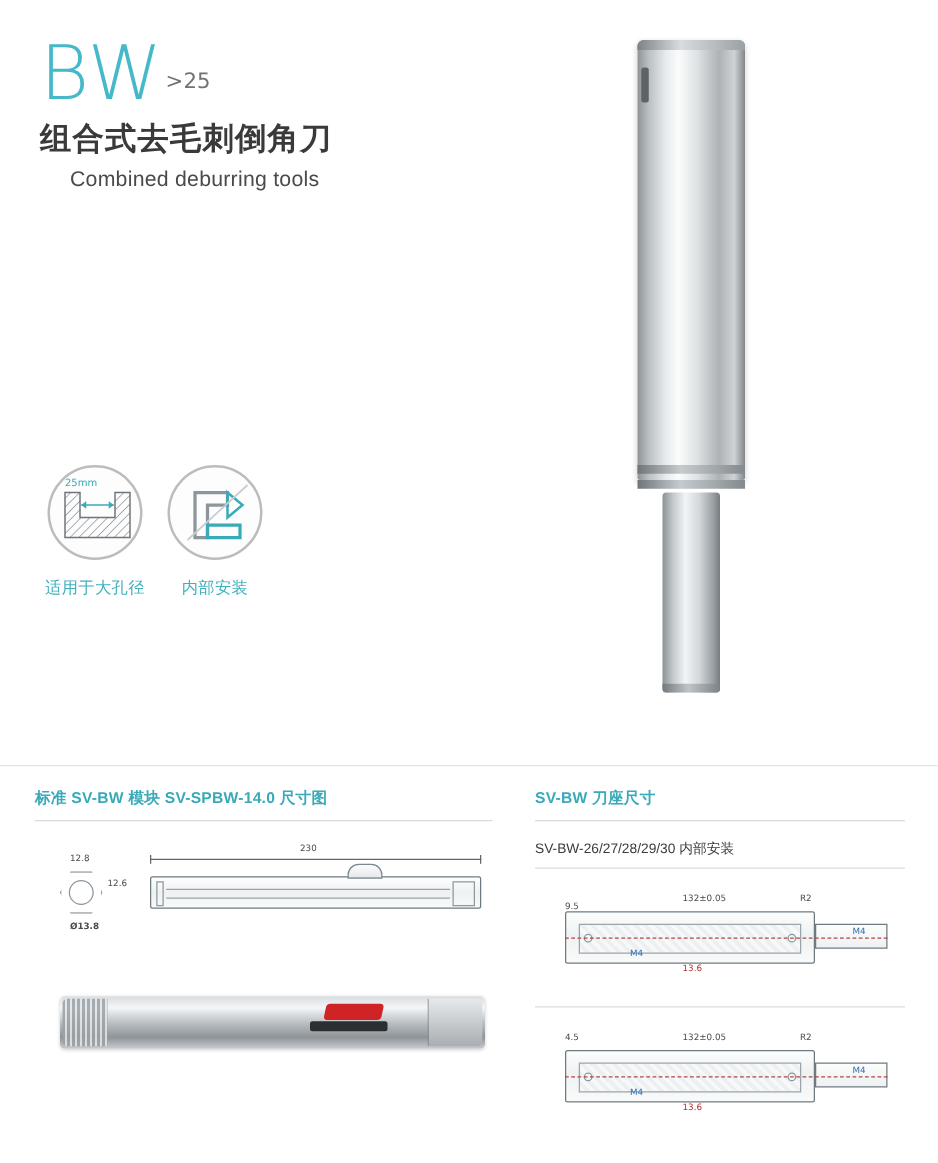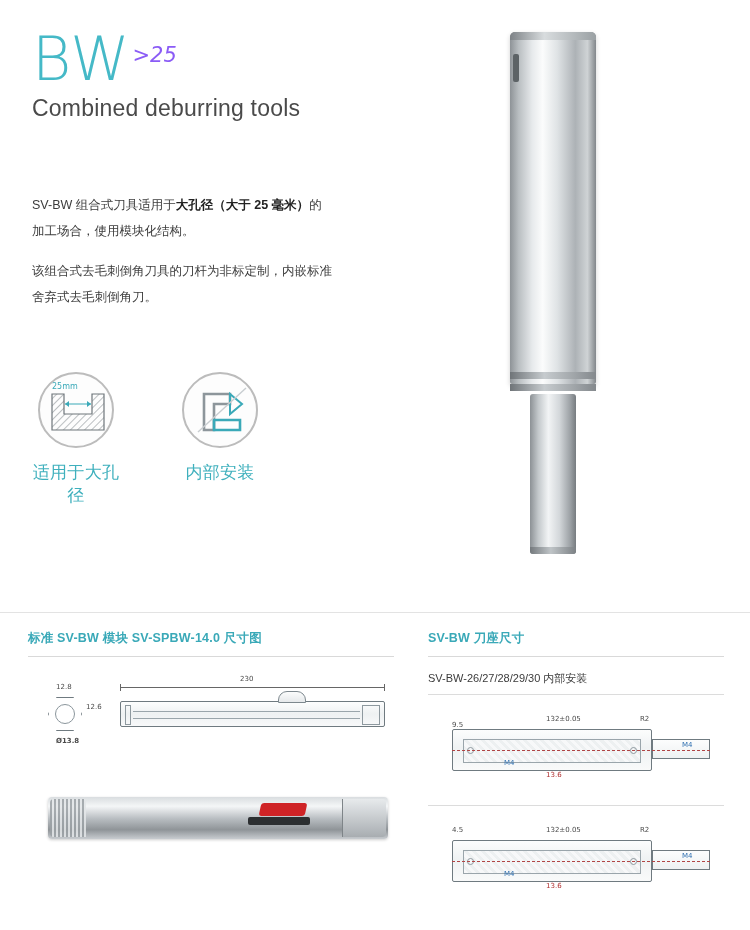--- a/index.html
+++ b/index.html
@@ -16,86 +16,85 @@
   }
 
   
   .hero {
     position: absolute;
     left: 32px; top: 30px;
     width: 420px;
   }
   .hero-title-row {
     display: flex;
-    align-items: center;
+    align-items: flex-end;
     color: #3fb7c6;
   }
   .hero-bw {
     font-size: 60px;
     line-height: 58px;
     font-weight: 300;
     letter-spacing: 1px;
     color: #45b9c7;
     font-family: "DejaVu Sans", sans-serif;
   }
   .hero-sup {
-    font-size: 21px;
+    font-size: 17px;
     line-height: 30px;
-    color: #8b5cf6;
+    color: #737373;
     margin-left: 2px;
     margin-bottom: 8px;
     font-family: "DejaVu Sans", sans-serif;
-    font-style: italic;
   }
   .hero-cn {
     margin-top: 6px;
     font-size: 25px;
     font-weight: bold;
     color: #3a3a3a;
     letter-spacing: 1px;
   }
   .hero-en {
     margin-top: 7px;
-    font-size: 23px;
+    font-size: 17px;
     color: #4a4a4a;
     letter-spacing: .2px;
+    margin-left: 24px;
   }
 
   
   .desc {
     position: absolute;
     left: 32px; top: 192px;
     width: 360px;
     font-size: 12.5px;
     line-height: 26px;
     color: #3c3c3c;
   }
   .desc p { margin-bottom: 14px; }
   .desc .b { font-weight: bold; color: #222; }
 
   
   .features {
     position: absolute;
     left: 28px; top: 372px;
     display: flex;
-    gap: 48px;
   }
   .feature { width: 96px; text-align: center; }
   .feature-badge {
     width: 76px; height: 76px;
     margin: 0 auto;
     border-radius: 50%;
     border: 2px solid #bcbcbc;
     background: #fdfdfd;
     position: relative;
     overflow: hidden;
   }
   .feature-caption {
     margin-top: 13px;
-    font-size: 17px;
+    font-size: 13px;
     color: #3fb0bd;
     letter-spacing: .3px;
   }
   .hatch {
     position: absolute; left: 8px; top: 14px;
     width: 60px; height: 46px;
   }
 
   
   .photo {
@@ -325,33 +324,24 @@
 </head>
 <body>
 
 <div class="page">
 
   <div class="hero">
     <div class="hero-title-row">
       <span class="hero-bw">BW</span>
       <span class="hero-sup">&gt;25</span>
     </div>
+    <div class="hero-cn">组合式去毛刺倒角刀</div>
     <div class="hero-en">Combined deburring tools</div>
   </div>
 
-  <div class="desc">
-    <p>
-      <span>SV-BW 组合式刀具适用于</span><span class="b">大孔径（大于 25 毫米）</span><span>的</span><br>
-      <span>加工场合，使用模块化结构。</span>
-    </p>
-    <p>
-      <span>该组合式去毛刺倒角刀具的刀杆为非标定制，内嵌标准</span><br>
-      <span>舍弃式去毛刺倒角刀。</span>
-    </p>
-  </div>
 
   <div class="features">
 
     <div class="feature">
       <div class="feature-badge">
         <svg class="hatch" viewBox="0 0 60 46">
           <defs>
             <pattern id="hp" width="5" height="5" patternTransform="rotate(45)" patternUnits="userSpaceOnUse">
               <line x1="0" y1="0" x2="0" y2="5" stroke="#7a8186" stroke-width="1"></line>
             </pattern>

